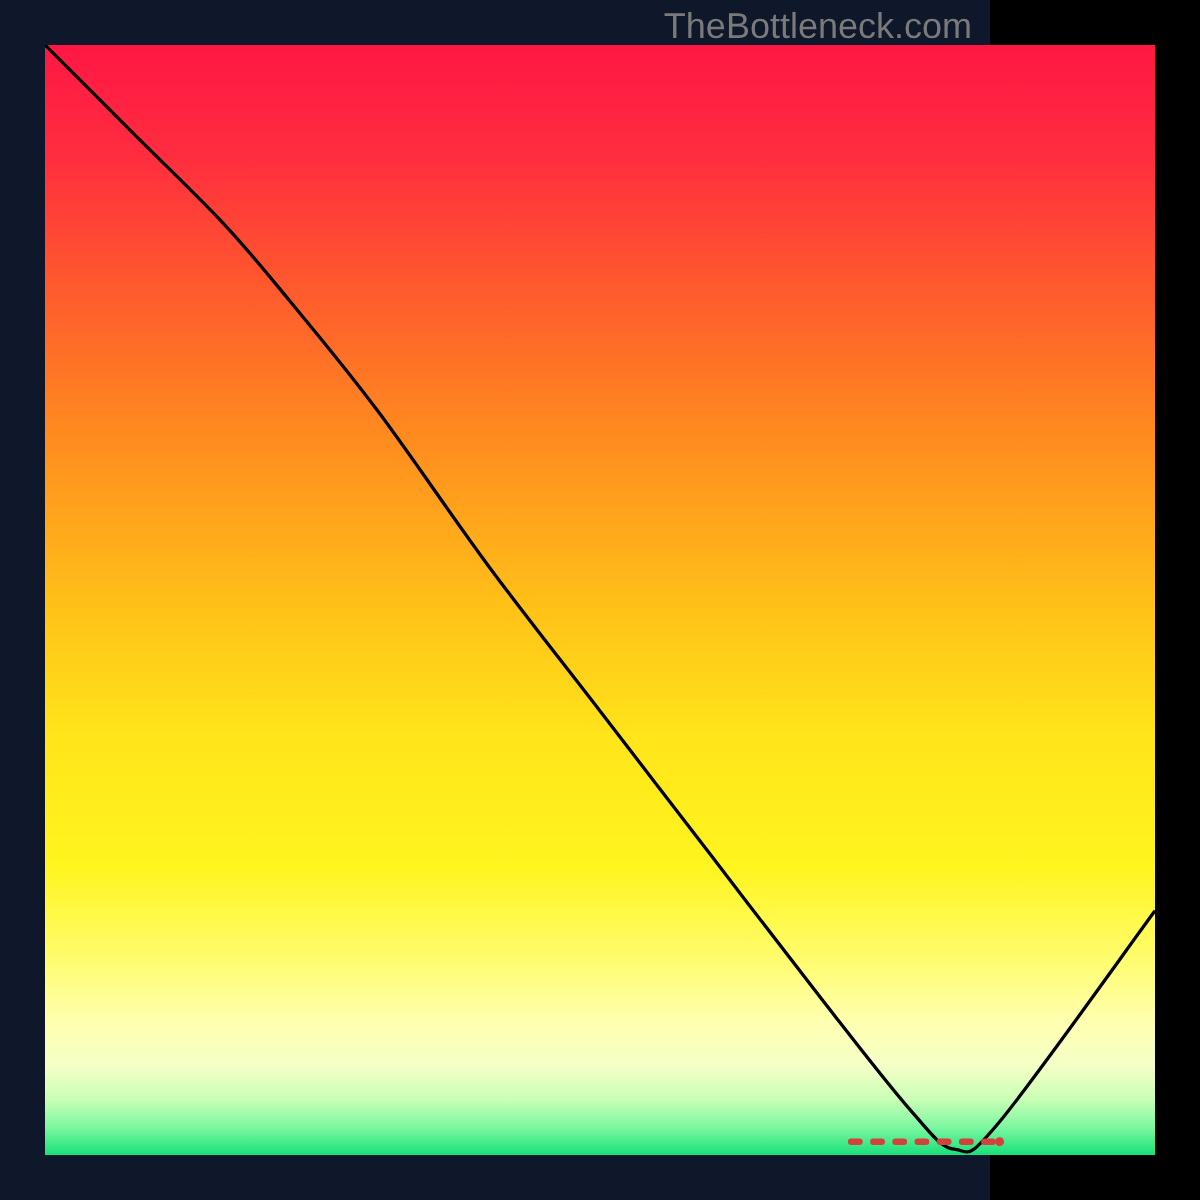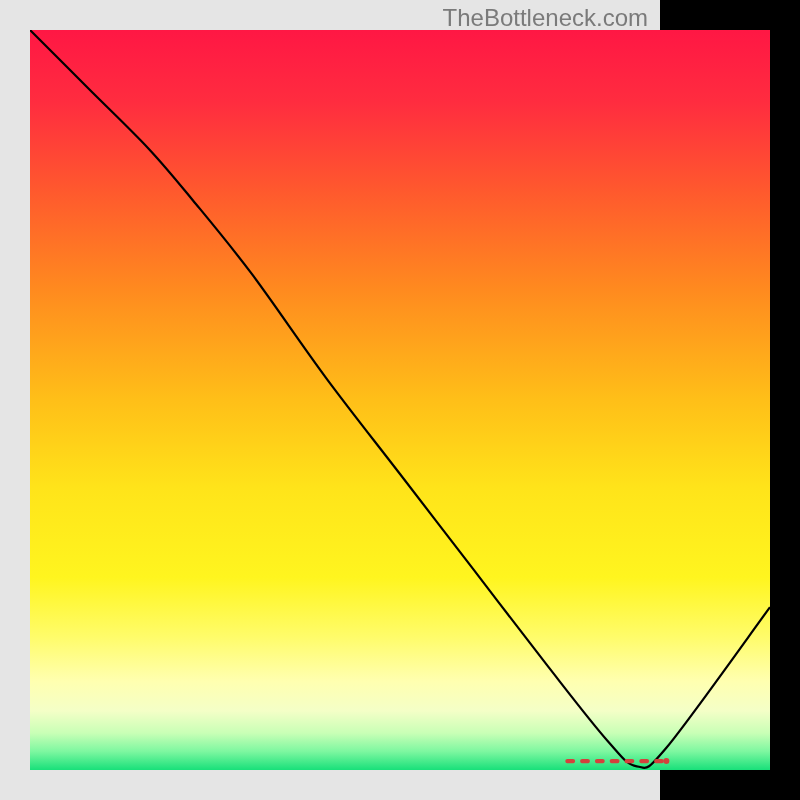--- a/index.html
+++ b/index.html
@@ -1,21 +1,21 @@
 <!DOCTYPE html>
 <html><head>
 <meta charset="utf-8">
 <style>
   * { margin: 0; padding: 0; box-sizing: border-box; }
   html, body { width: 800px; height: 800px; background: #000; overflow: hidden; }
   .frame {
     position: relative;
     width: 660px;
     height: 800px;
-    background: #e5e5e5;
+    background: #0f172a;
   }
   .watermark {
     position: absolute;
     top: 4px;
     right: 12px;
     color: #7a7a7a;
     font-family: Arial, Helvetica, sans-serif;
     font-size: 24px;
     font-weight: 400;
     user-select: none;

